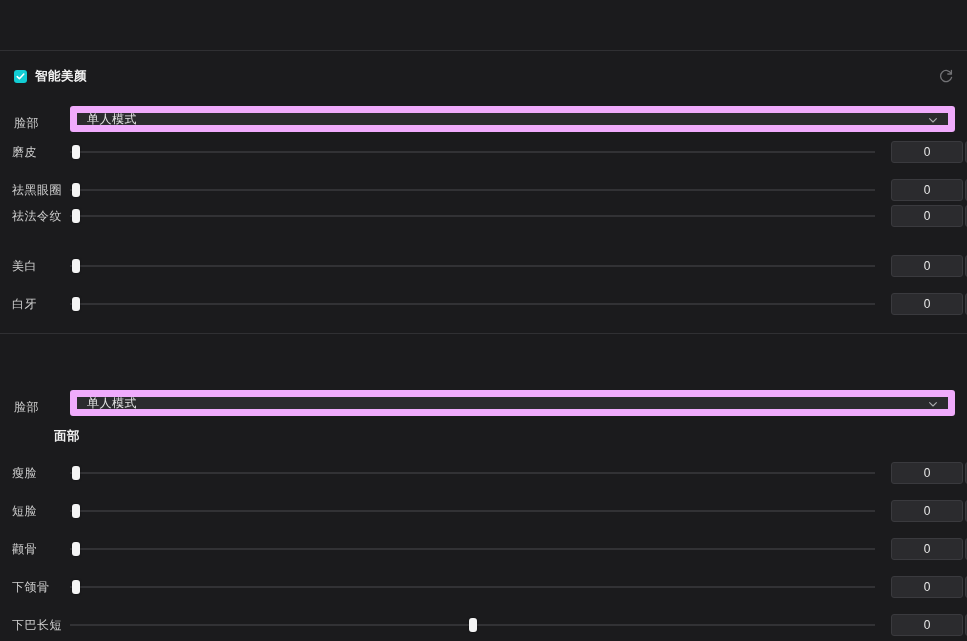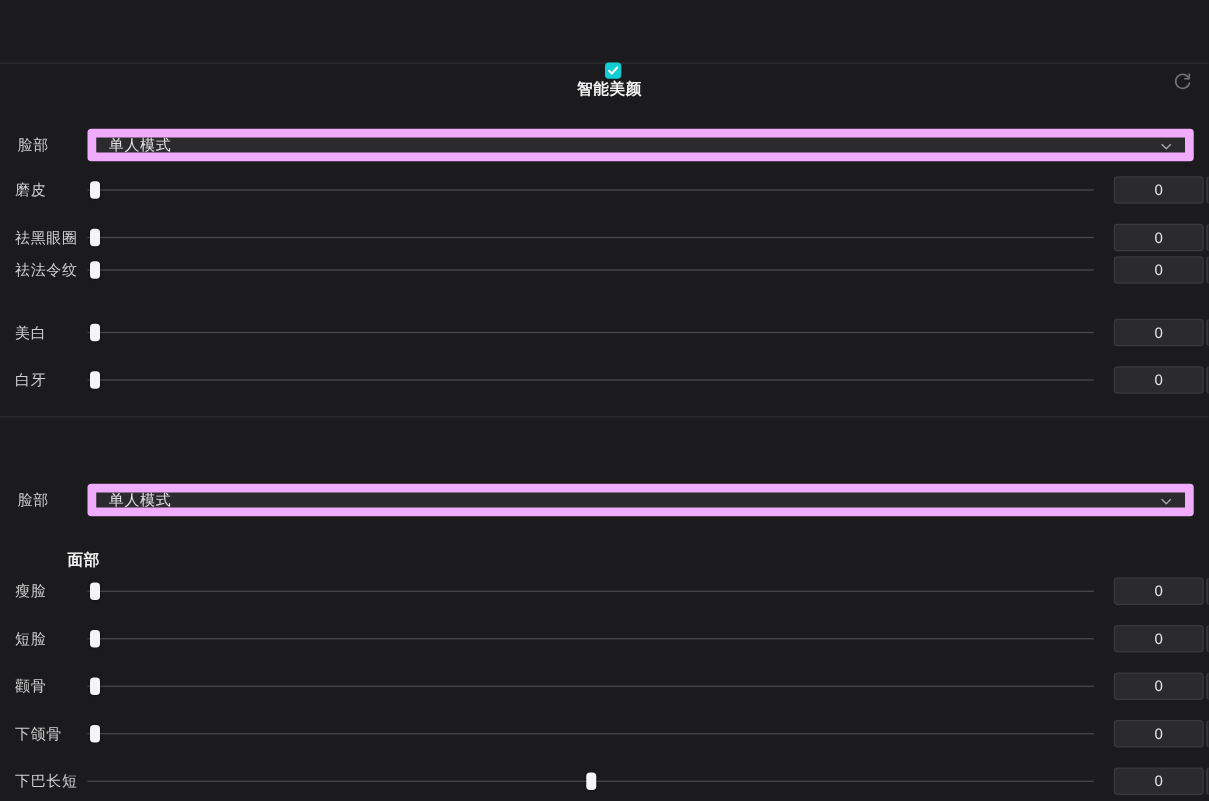--- a/index.html
+++ b/index.html
@@ -116,21 +116,21 @@
     letter-spacing: 0.5px;
   }
 
   
   .row-select {
     position: absolute;
     left: 0;
     width: 967px;
     height: 32px;
     display: flex;
-    align-items: center;
+    align-items: flex-end;
   }
   .row-label {
     width: 56px;
     margin-left: 14px;
     font-size: 12px;
     color: #cfcfcf;
     flex: none;
     letter-spacing: 0.5px;
   }
   .select {
@@ -247,21 +247,21 @@
   }
 </style>
 </head>
 <body>
 
 <div class="app">
 
 
   <div class="divider d1"></div>
 
-  <div class="section-head" style="top:50px;flex-direction:column;">
+  <div class="section-head" style="top:61px;">
     <div class="checkbox">
       <svg width="9" height="9" viewBox="0 0 9 9">
         <path d="M1.2 4.6 L3.4 6.8 L7.8 2.0" stroke="#ffffff" stroke-width="1.5" fill="none" stroke-linecap="round" stroke-linejoin="round"></path>
       </svg>
     </div>
     <div class="section-title">智能美颜</div>
     <div class="reset-icon">
       <svg width="18" height="18" viewBox="0 0 18 18">
         <path d="M14.2 6.6 A5.6 5.6 0 1 0 14.6 10.4" stroke="#8f8f93" stroke-width="1.3" fill="none" stroke-linecap="round"></path>
         <path d="M14.4 3.3 L14.4 7.0 L10.8 7.0" stroke="#8f8f93" stroke-width="1.3" fill="none" stroke-linecap="round" stroke-linejoin="round"></path>
@@ -364,21 +364,21 @@
     <div class="select">
       <span class="select-value">单人模式</span>
       <span class="chevron">
         <svg width="10" height="10" viewBox="0 0 10 10">
           <path d="M1.6 3.6 L5 7.0 L8.4 3.6" stroke="#c9c9cd" stroke-width="1.1" fill="none" stroke-linecap="round" stroke-linejoin="round"></path>
         </svg>
       </span>
     </div>
   </div>
 
-  <div class="sub-head" style="top:440px;padding-left:40px;">面部</div>
+  <div class="sub-head" style="top:428px;padding-left:40px;">面部</div>
 
   <div class="row-slider" style="top:461px;">
     <div class="slider-label">瘦脸</div>
     <div class="slider">
       <div class="slider-track"></div>
       <div class="slider-thumb" style="left:0.8%;"></div>
     </div>
     <div class="spin">
       <input class="spin-input" type="text" value="0" style="">
       <div class="spin-btns">

